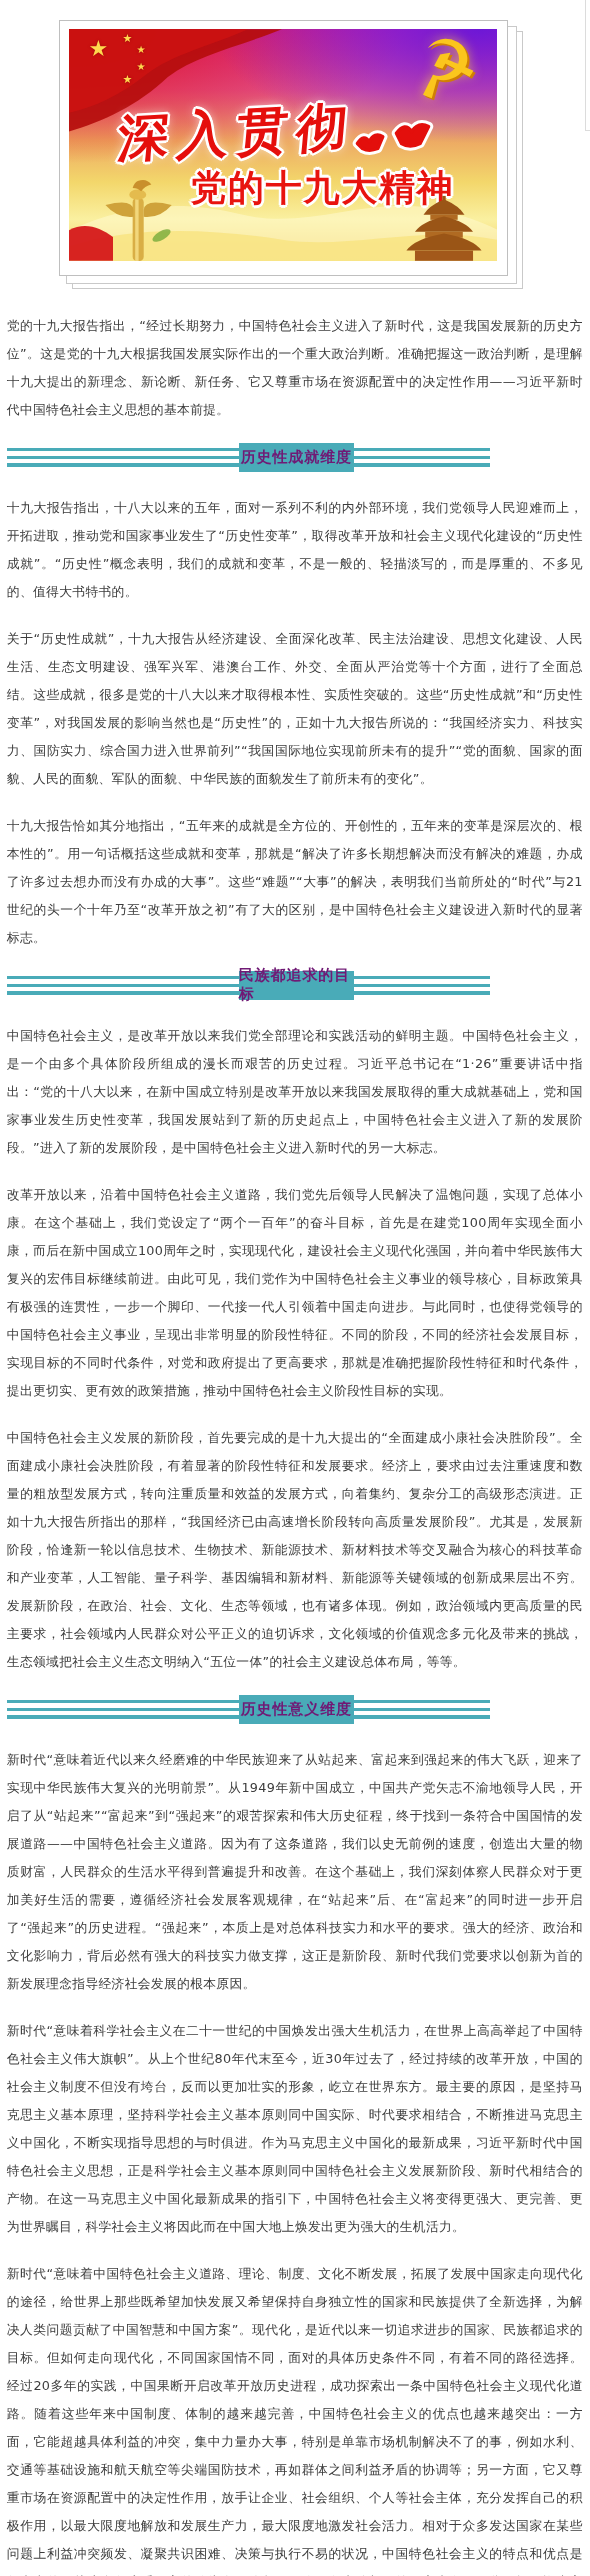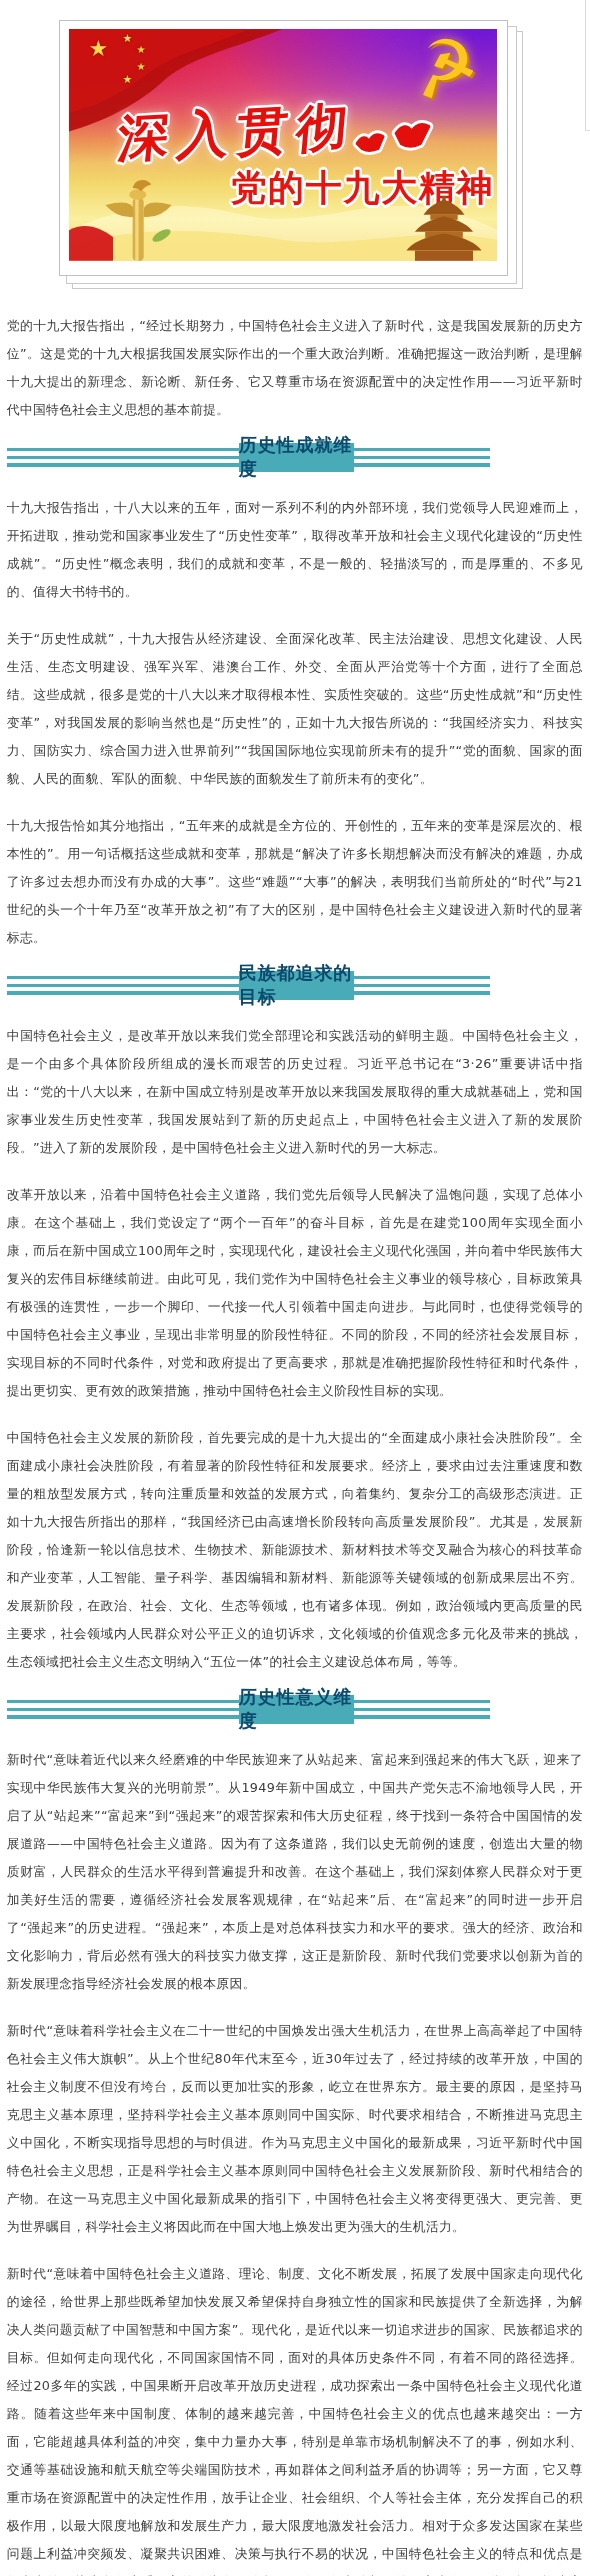--- a/index.html
+++ b/index.html
@@ -60,44 +60,43 @@
     white-space:nowrap;
   }
   .birds{position:absolute;left:283px;top:89px;}
   
   .btitle{
     position:absolute;left:121px;top:135px;
     font-size:36px;font-weight:900;letter-spacing:1.7px;color:#e8140f;
     text-shadow:-2.6px 0 0 #fff,2.6px 0 0 #fff,0 -2.6px 0 #fff,0 2.6px 0 #fff,
                 -1.7px -1.7px 0 #fff,1.7px 1.7px 0 #fff,-1.7px 1.7px 0 #fff,1.7px -1.7px 0 #fff;
     white-space:nowrap;
-    margin-left:40px;
   }
   .mountains,.huabiao,.temple,.corner-flag{position:absolute;}
   .mountains{left:0;bottom:0;}
   .huabiao{left:25.6px;bottom:0;}
   .temple{right:12px;bottom:0;}
   .corner-flag{left:0;bottom:0;}
   
   .article{margin:34px 7.7px 0 6.8px;width:576px;}
   .article p{
     margin:0 0 19px 0;font-size:12.8px;line-height:28px;letter-spacing:0.3px;
     text-align:justify;color:var(--text);
   }
   .sec-head{display:flex;align-items:center;height:29px;margin:6.8px 0 22px 0;width:483px;}
   .stripes{
     height:19px;
     background:repeating-linear-gradient(180deg,var(--teal) 0 3.4px,transparent 3.4px 7.7px);
   }
   .stripes.left{width:232px;}
   .stripes.right{width:136px;}
   .head-box{
-    width:115px;height:29px;background:var(--teal);color:#0c4a6e;
+    width:115px;height:29px;background:var(--teal);color:#701a75;
     display:flex;align-items:center;justify-content:center;
-    font-size:18px;font-weight:bold;letter-spacing:0.9px;flex:none;
+    font-size:15px;font-weight:bold;letter-spacing:0.9px;flex:none;
   }
 </style>
 </head>
 <body>
 
 <div class="corner"></div>
 
 <div class="banner-stack">
   <div class="stack-layer l3"></div>
   <div class="stack-layer l2"></div>
@@ -179,21 +178,21 @@
   <p>十九大报告指出，十八大以来的五年，面对一系列不利的内外部环境，我们党领导人民迎难而上，开拓进取，推动党和国家事业发生了“历史性变革”，取得改革开放和社会主义现代化建设的“历史性成就”。“历史性”概念表明，我们的成就和变革，不是一般的、轻描淡写的，而是厚重的、不多见的、值得大书特书的。</p>
   <p>关于“历史性成就”，十九大报告从经济建设、全面深化改革、民主法治建设、思想文化建设、人民生活、生态文明建设、强军兴军、港澳台工作、外交、全面从严治党等十个方面，进行了全面总结。这些成就，很多是党的十八大以来才取得根本性、实质性突破的。这些“历史性成就”和“历史性变革”，对我国发展的影响当然也是“历史性”的，正如十九大报告所说的：“我国经济实力、科技实力、国防实力、综合国力进入世界前列”“我国国际地位实现前所未有的提升”“党的面貌、国家的面貌、人民的面貌、军队的面貌、中华民族的面貌发生了前所未有的变化”。</p>
   <p>十九大报告恰如其分地指出，“五年来的成就是全方位的、开创性的，五年来的变革是深层次的、根本性的”。用一句话概括这些成就和变革，那就是“解决了许多长期想解决而没有解决的难题，办成了许多过去想办而没有办成的大事”。这些“难题”“大事”的解决，表明我们当前所处的“时代”与21世纪的头一个十年乃至“改革开放之初”有了大的区别，是中国特色社会主义建设进入新时代的显著标志。</p>
 
   <div class="sec-head">
     <span class="stripes left"></span>
     <span class="head-box">民族都追求的目标</span>
     <span class="stripes right"></span>
   </div>
 
-  <p>中国特色社会主义，是改革开放以来我们党全部理论和实践活动的鲜明主题。中国特色社会主义，是一个由多个具体阶段所组成的漫长而艰苦的历史过程。习近平总书记在“3·26”重要讲话中指出：“党的十八大以来，在新中国成立特别是改革开放以来我国发展取得的重大成就基础上，党和国家事业发生历史性变革，我国发展站到了新的历史起点上，中国特色社会主义进入了新的发展阶段。”进入了新的发展阶段，是中国特色社会主义进入新时代的另一大标志。</p>
+  <p>中国特色社会主义，是改革开放以来我们党全部理论和实践活动的鲜明主题。中国特色社会主义，是一个由多个具体阶段所组成的漫长而艰苦的历史过程。习近平总书记在“1·26”重要讲话中指出：“党的十八大以来，在新中国成立特别是改革开放以来我国发展取得的重大成就基础上，党和国家事业发生历史性变革，我国发展站到了新的历史起点上，中国特色社会主义进入了新的发展阶段。”进入了新的发展阶段，是中国特色社会主义进入新时代的另一大标志。</p>
   <p>改革开放以来，沿着中国特色社会主义道路，我们党先后领导人民解决了温饱问题，实现了总体小康。在这个基础上，我们党设定了“两个一百年”的奋斗目标，首先是在建党100周年实现全面小康，而后在新中国成立100周年之时，实现现代化，建设社会主义现代化强国，并向着中华民族伟大复兴的宏伟目标继续前进。由此可见，我们党作为中国特色社会主义事业的领导核心，目标政策具有极强的连贯性，一步一个脚印、一代接一代人引领着中国走向进步。与此同时，也使得党领导的中国特色社会主义事业，呈现出非常明显的阶段性特征。不同的阶段，不同的经济社会发展目标，实现目标的不同时代条件，对党和政府提出了更高要求，那就是准确把握阶段性特征和时代条件，提出更切实、更有效的政策措施，推动中国特色社会主义阶段性目标的实现。</p>
   <p>中国特色社会主义发展的新阶段，首先要完成的是十九大提出的“全面建成小康社会决胜阶段”。全面建成小康社会决胜阶段，有着显著的阶段性特征和发展要求。经济上，要求由过去注重速度和数量的粗放型发展方式，转向注重质量和效益的发展方式，向着集约、复杂分工的高级形态演进。正如十九大报告所指出的那样，“我国经济已由高速增长阶段转向高质量发展阶段”。尤其是，发展新阶段，恰逢新一轮以信息技术、生物技术、新能源技术、新材料技术等交叉融合为核心的科技革命和产业变革，人工智能、量子科学、基因编辑和新材料、新能源等关键领域的创新成果层出不穷。发展新阶段，在政治、社会、文化、生态等领域，也有诸多体现。例如，政治领域内更高质量的民主要求，社会领域内人民群众对公平正义的迫切诉求，文化领域的价值观念多元化及带来的挑战，生态领域把社会主义生态文明纳入“五位一体”的社会主义建设总体布局，等等。</p>
 
   <div class="sec-head">
     <span class="stripes left"></span>
     <span class="head-box">历史性意义维度</span>
     <span class="stripes right"></span>
   </div>
 
   <p>新时代“意味着近代以来久经磨难的中华民族迎来了从站起来、富起来到强起来的伟大飞跃，迎来了实现中华民族伟大复兴的光明前景”。从1949年新中国成立，中国共产党矢志不渝地领导人民，开启了从“站起来”“富起来”到“强起来”的艰苦探索和伟大历史征程，终于找到一条符合中国国情的发展道路——中国特色社会主义道路。因为有了这条道路，我们以史无前例的速度，创造出大量的物质财富，人民群众的生活水平得到普遍提升和改善。在这个基础上，我们深刻体察人民群众对于更加美好生活的需要，遵循经济社会发展客观规律，在“站起来”后、在“富起来”的同时进一步开启了“强起来”的历史进程。“强起来”，本质上是对总体科技实力和水平的要求。强大的经济、政治和文化影响力，背后必然有强大的科技实力做支撑，这正是新阶段、新时代我们党要求以创新为首的新发展理念指导经济社会发展的根本原因。</p>

